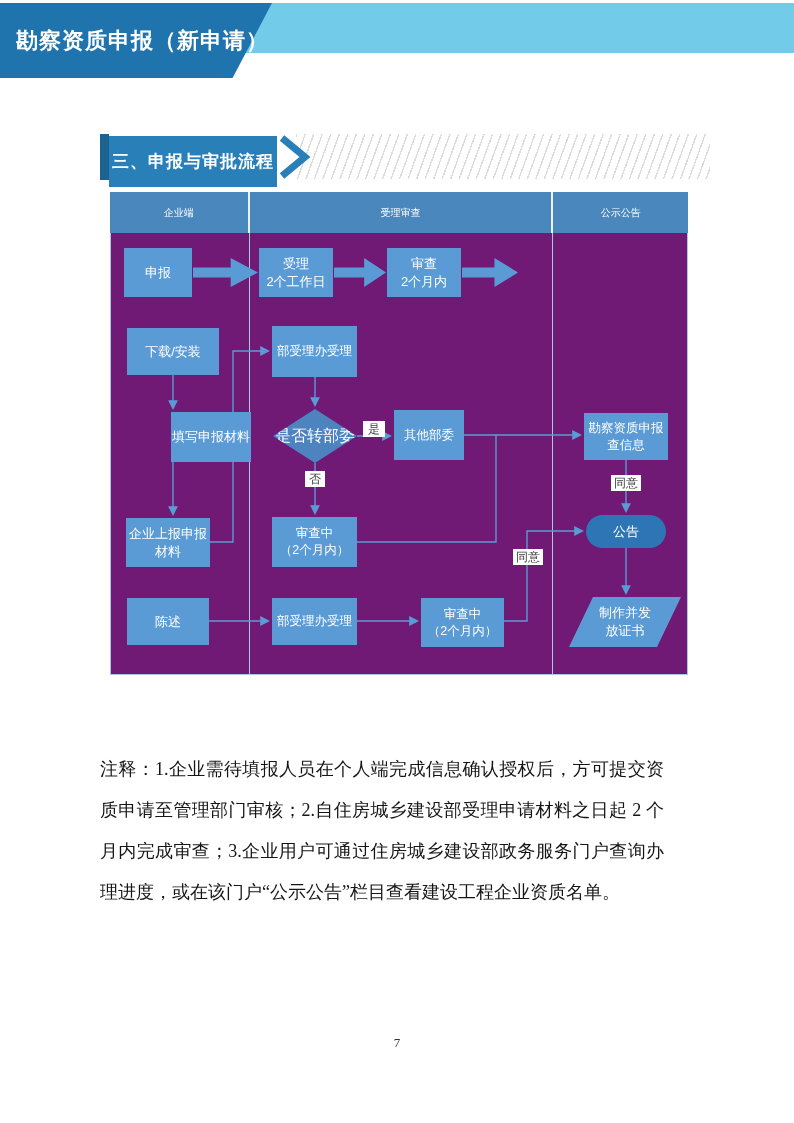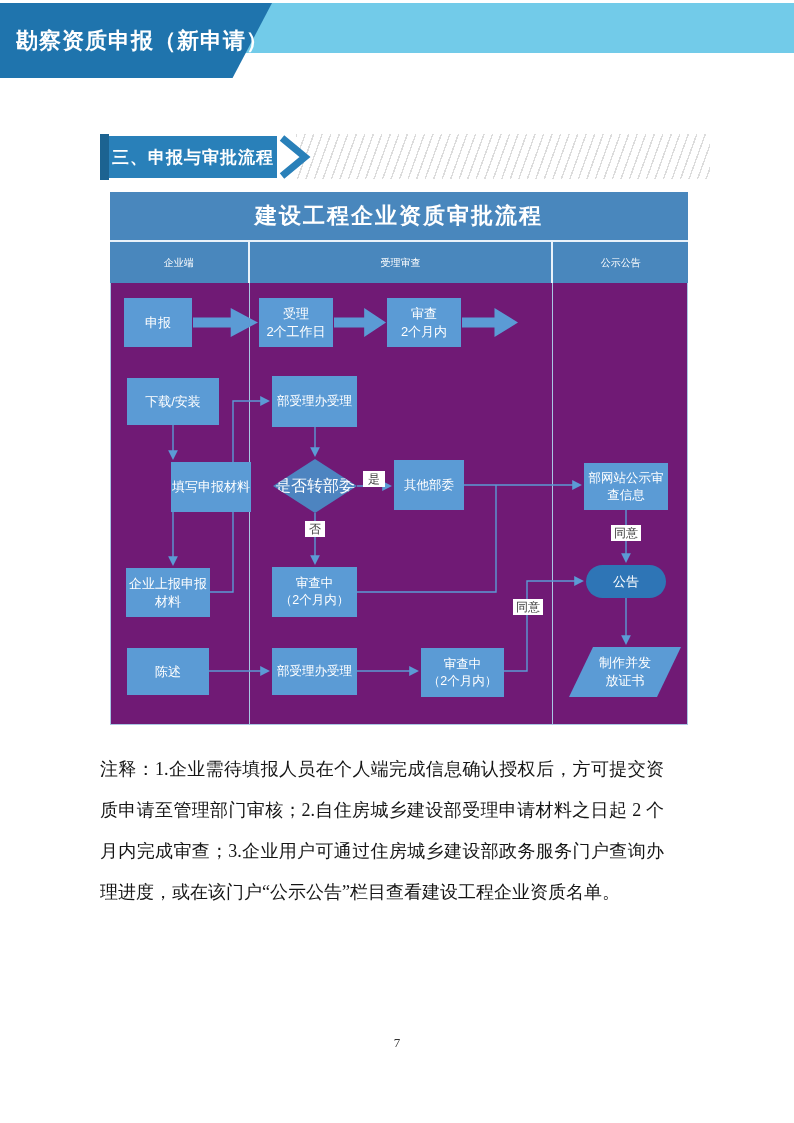--- a/index.html
+++ b/index.html
@@ -8,21 +8,21 @@
 
   
   .banner-light{position:absolute;left:238px;top:3px;width:556px;height:50px;background:#72cbe9;}
   .banner-dark{position:absolute;left:0;top:3px;width:272px;height:75px;background:#1f74ad;
     clip-path:polygon(0 0,100% 0,85.5% 100%,0 100%);}
   .banner-title{position:absolute;left:16px;top:3px;height:75px;line-height:75px;
     color:#fff;font-size:22px;font-weight:bold;letter-spacing:1px;}
 
   
   .section-accent{position:absolute;left:100px;top:134px;width:9px;height:46px;background:#1c6391;}
-  .section-box{position:absolute;left:109px;top:136px;width:168px;height:42px;background:#2980b9;
+  .section-box{position:absolute;left:109px;top:136px;width:168px;height:51px;background:#2980b9;
     color:#fff;font-size:17px;font-weight:bold;display:flex;align-items:center;justify-content:center;letter-spacing:1px;}
   .section-hatch{position:absolute;left:296px;top:134px;width:414px;height:45px;
     background:repeating-linear-gradient(110deg,#dcdcdc 0 1.4px,transparent 1.4px 8px);}
   .section-chevron{position:absolute;left:277px;top:134px;width:36px;height:46px;}
 
   
   .chart{position:absolute;left:110px;top:192px;width:578px;}
   .chart-title{height:48px;background:#4987bd;border-bottom:2px solid #e9f2fa;color:#fff;
     font-size:22px;font-weight:bold;display:flex;align-items:center;justify-content:center;letter-spacing:2px;}
   .chart-cols{height:41px;display:flex;background:#4987bd;}
@@ -65,21 +65,20 @@
   <div class="banner-title">勘察资质申报（新申请）</div>
 
   <div class="section-accent"></div>
   <div class="section-hatch"></div>
   <div class="section-box">三、申报与审批流程</div>
   <svg class="section-chevron" viewBox="0 0 36 46">
     <path d="M5,4 L28,23 L5,42" fill="#ffffff" stroke="#2980b9" stroke-width="7" stroke-linejoin="miter"></path>
   </svg>
 
   <div class="chart">
-    <div class="chart-title">建设工程企业资质审批流程</div>
     <div class="chart-cols">
       <div class="chart-col c1">企业端</div>
       <div class="chart-col c2">受理审查</div>
       <div class="chart-col c3">公示公告</div>
     </div>
     <div class="chart-body">
       <div class="col-line" style="left:138px;"></div>
       <div class="col-line" style="left:441px;"></div>
 
       <svg class="conn-svg" width="576" height="441" viewBox="0 0 576 441">
@@ -122,21 +121,21 @@
 
       <div class="node small" style="left:161px;top:93px;width:85px;height:51px;">部受理办受理</div>
       <div class="node diamond" style="left:162px;top:176px;width:84px;height:54px;">是否转部委</div>
       <div class="node small" style="left:283px;top:177px;width:70px;height:50px;">其他部委</div>
       <div class="node small" style="left:161px;top:284px;width:85px;height:50px;">审查中
 （2个月内）</div>
       <div class="node small" style="left:161px;top:365px;width:85px;height:47px;">部受理办受理</div>
       <div class="node small" style="left:310px;top:365px;width:83px;height:49px;">审查中
 （2个月内）</div>
 
-      <div class="node small" style="left:473px;top:180px;width:84px;height:47px;">部网站公示审
+      <div class="node small" style="left:473px;top:180px;width:84px;height:47px;">勘察资质申报
 查信息</div>
       <div class="node stadium" style="left:475px;top:282px;width:80px;height:33px;">公告</div>
       <div class="node para" style="left:458px;top:364px;width:112px;height:50px;">制作并发
 放证书</div>
 
       <div class="branch-label" style="left:252px;top:188px;width:22px;">是</div>
       <div class="branch-label" style="left:194px;top:238px;width:20px;">否</div>
       <div class="branch-label" style="left:500px;top:242px;width:30px;">同意</div>
       <div class="branch-label" style="left:402px;top:316px;width:30px;">同意</div>
     </div>

